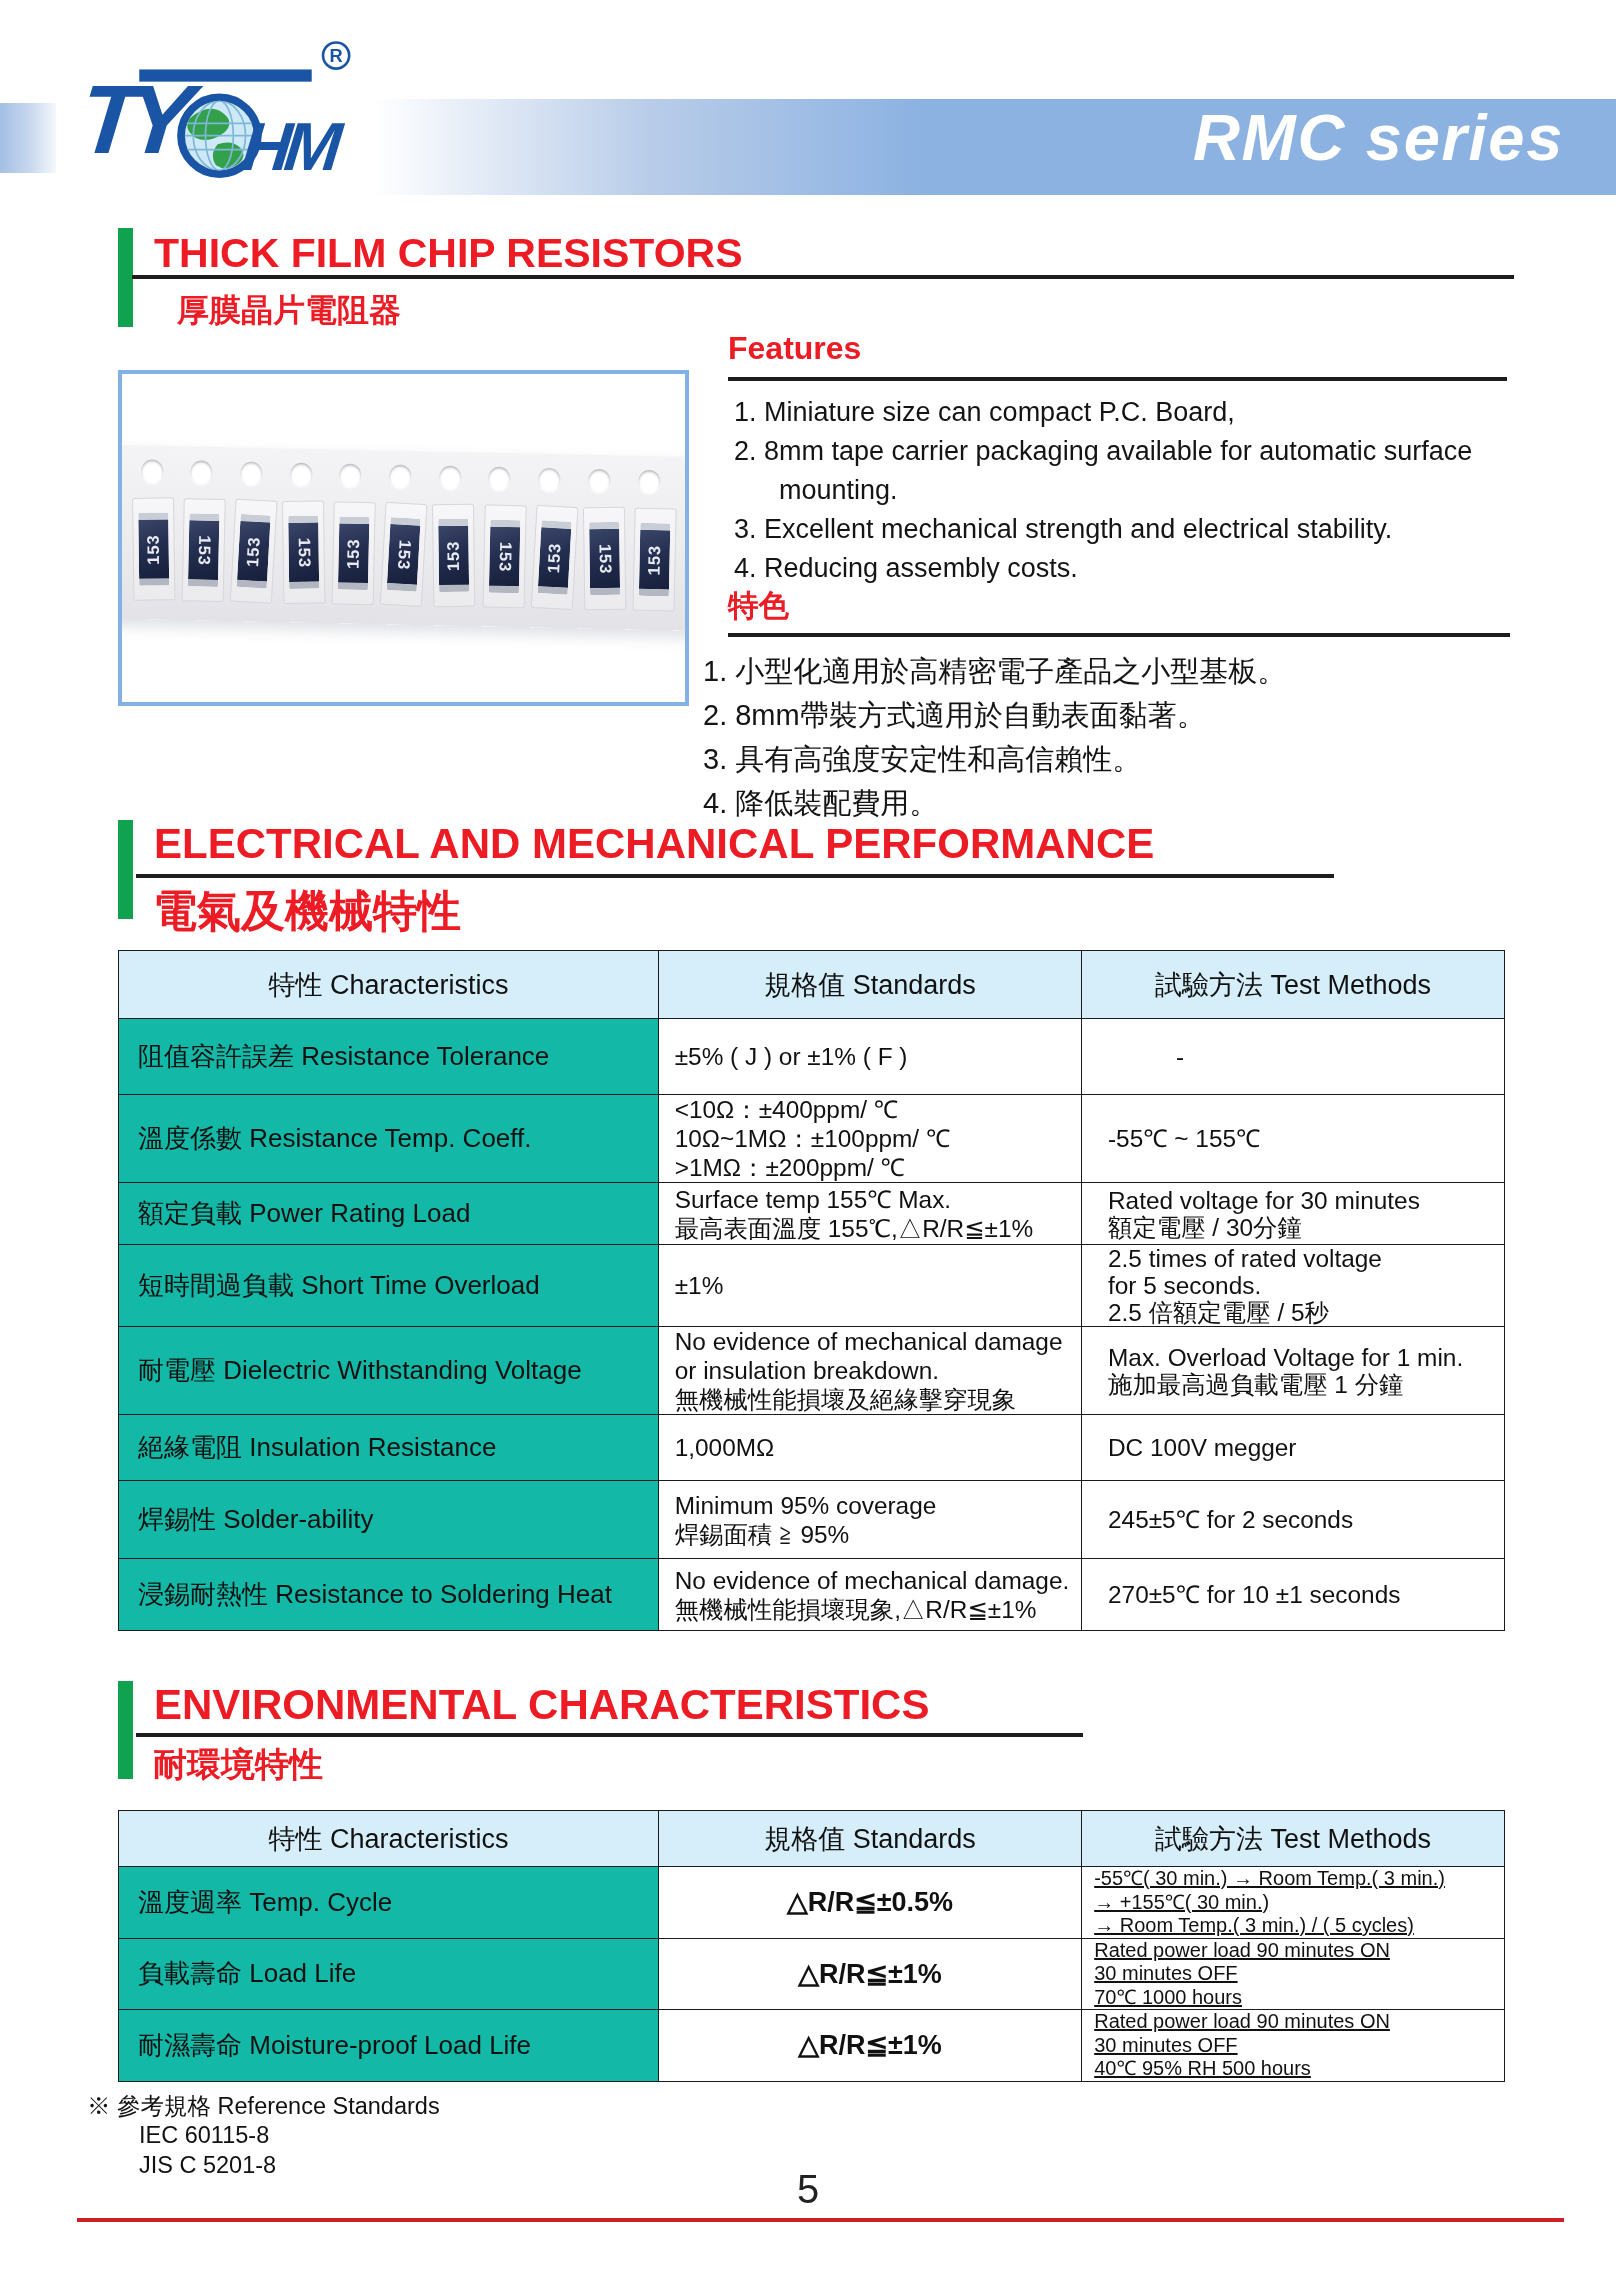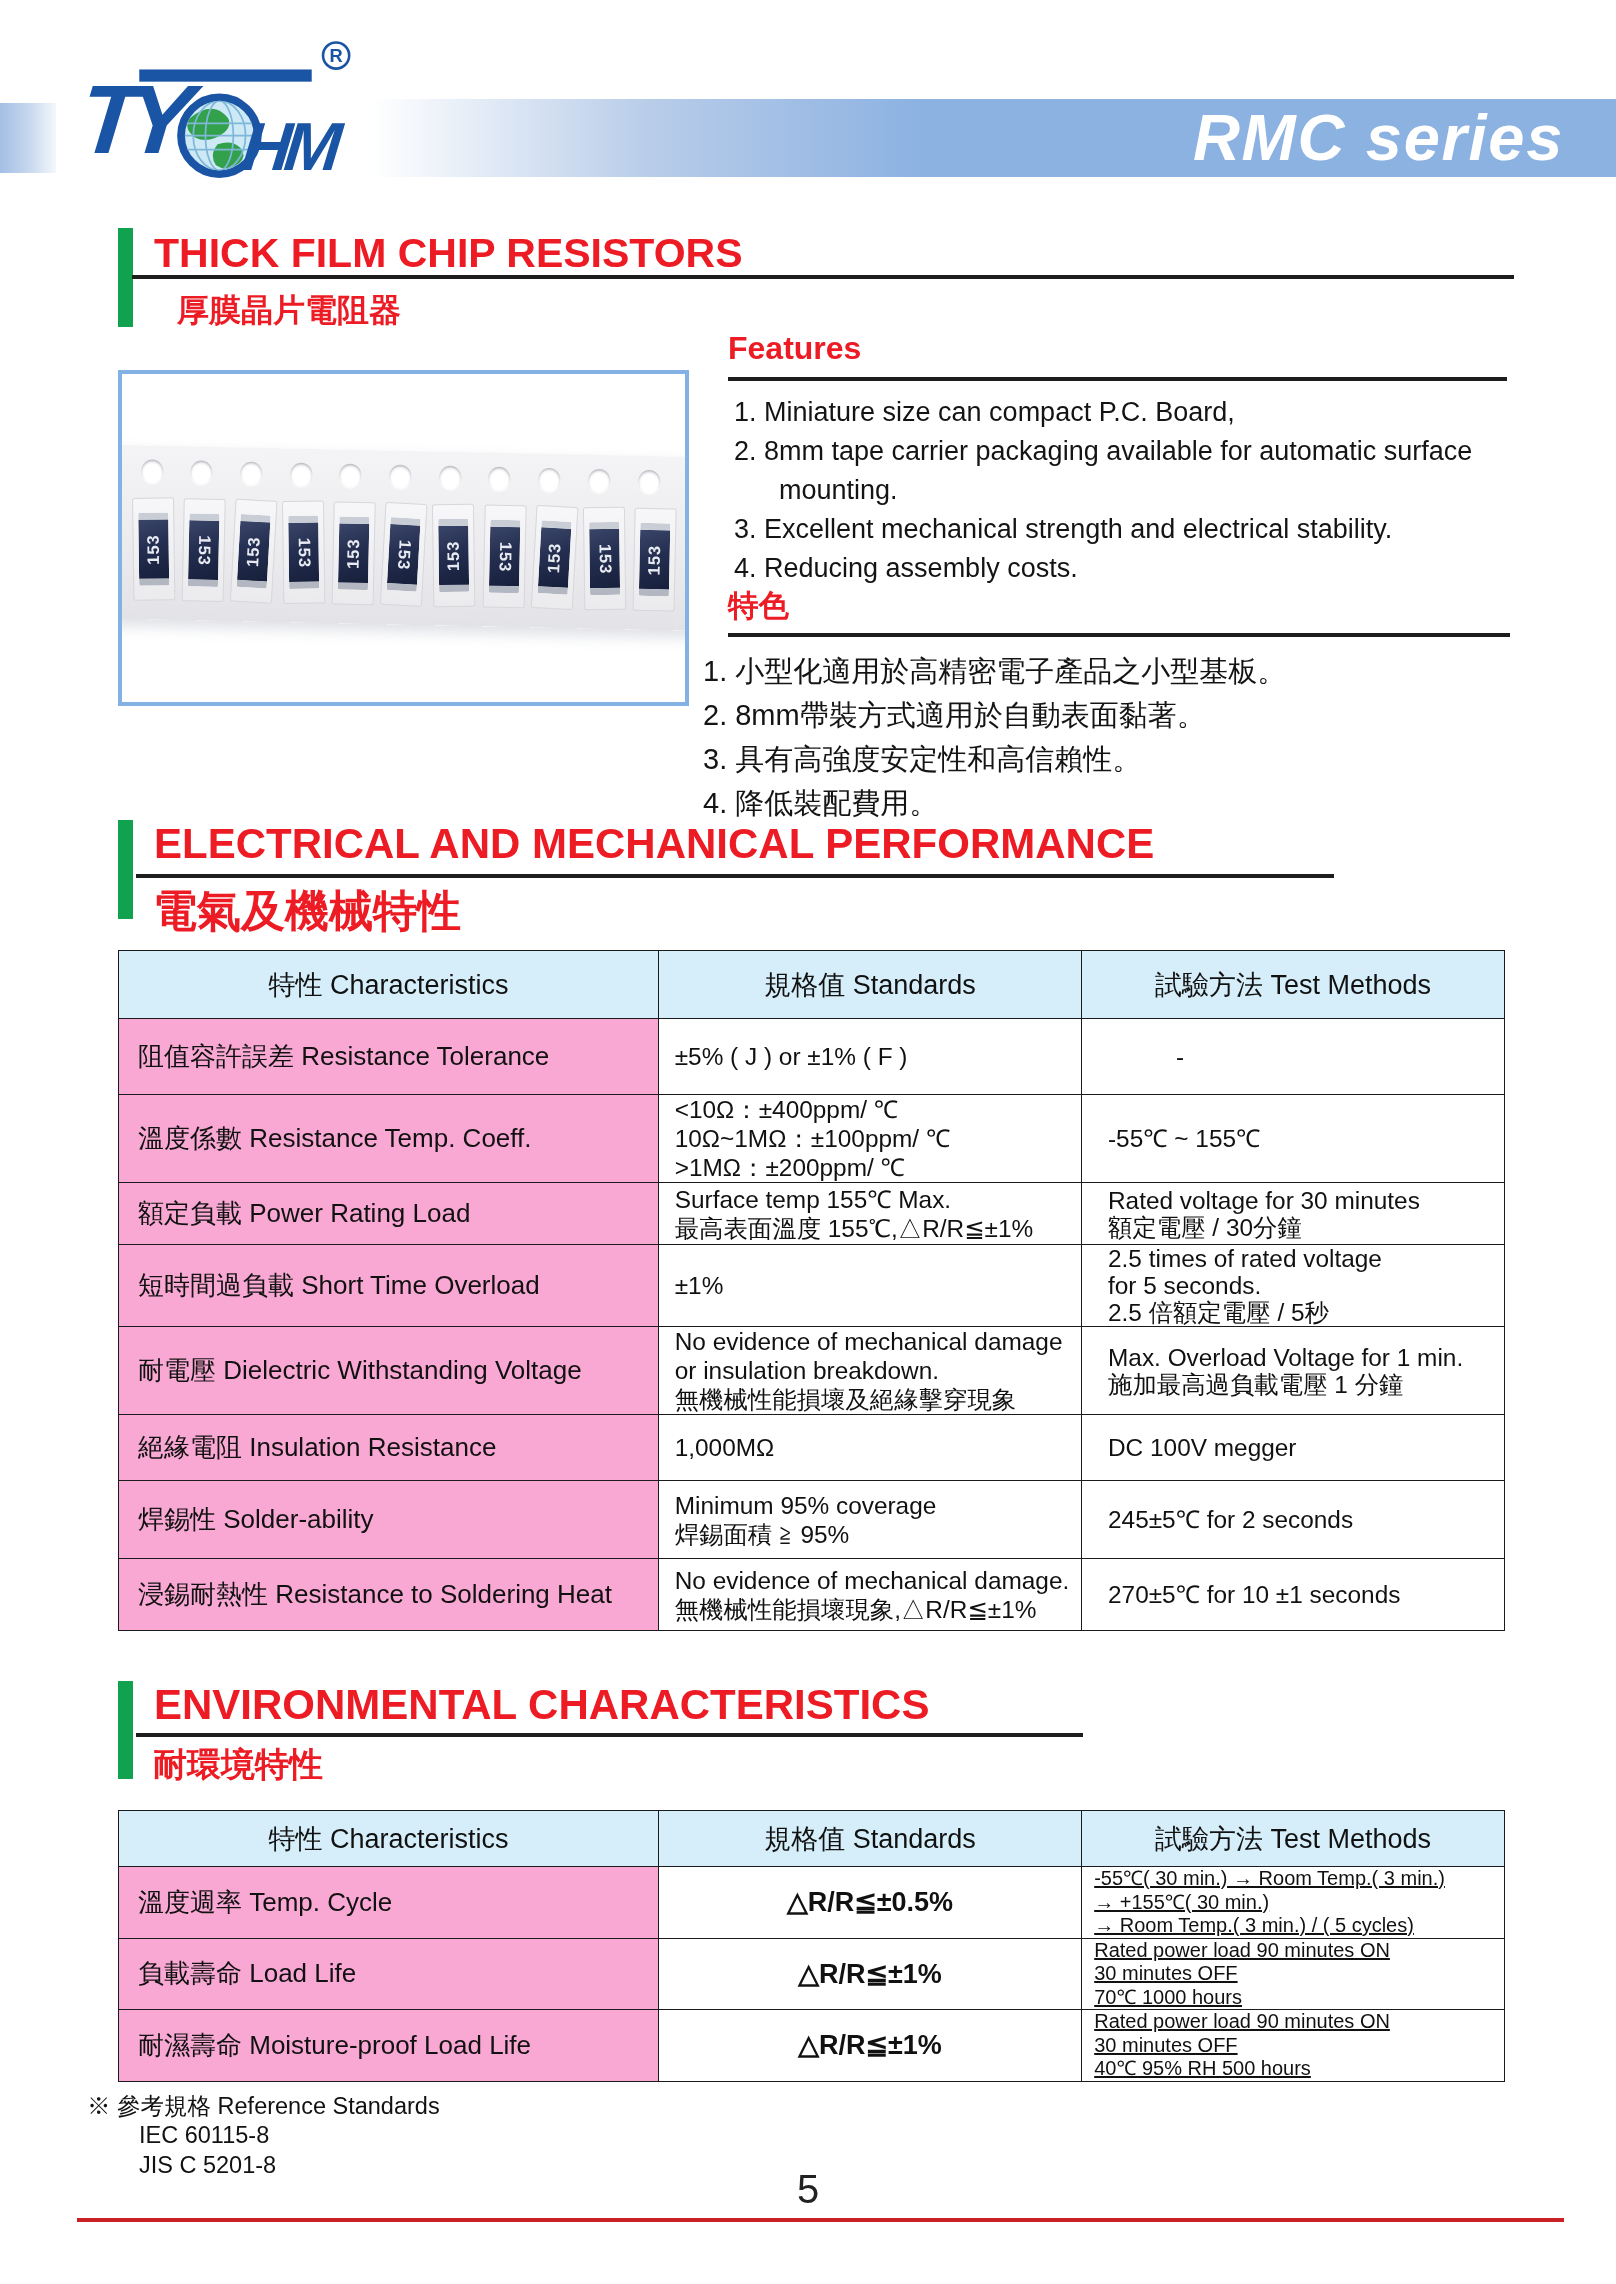--- a/index.html
+++ b/index.html
@@ -3,21 +3,21 @@
 <meta charset="utf-8">
 <style>
   * { margin:0; padding:0; box-sizing:border-box; }
   html,body { background:#ffffff; }
   .page {
     position:relative; width:1616px; height:2284px; background:#ffffff;
     font-family:"Liberation Sans", sans-serif; color:#151515; overflow:hidden;
   }
   
   .banner {
-    position:absolute; left:0; top:99px; width:1616px; height:78px;
+    position:absolute; left:0; top:99px; width:1616px; height:96px;
     background:linear-gradient(90deg,#ffffff 0%,#ffffff 23%,#b9cde9 40%,#8cb2e2 57%,#8cb2e2 100%);
   }
   .banner-title {
     position:absolute; right:52px; top:0; height:78px; line-height:77px;
     font-size:65px; font-weight:bold; font-style:italic; color:#ffffff; letter-spacing:1.7px;
     white-space:nowrap;
   }
   .left-grad {
     position:absolute; left:0; top:103px; width:56px; height:70px;
     background:linear-gradient(90deg,#a3bfe5 0%,#c9d9ef 55%,#f4f8fc 100%);
@@ -59,21 +59,21 @@
   
   .lines { white-space:pre-wrap; }
   .feat-en { position:absolute; left:734px; top:393px; font-size:27px; line-height:39px; color:#141414; }
   .feat-zh { position:absolute; left:703px; top:649px; font-size:29px; line-height:44px; color:#141414; }
   
   table { border-collapse:collapse; table-layout:fixed; position:absolute; left:118px; width:1386px; }
   th, td { border:1.7px solid #1b1b1b; vertical-align:middle; }
   th {
     background:#d5eef9; font-weight:normal; font-size:27px; text-align:center; color:#111;
   }
-  td.col-c { background:#f9a8d4; font-size:26px; padding-left:19px; color:#111; }
+  td.col-c { background:#14b8a6; font-size:26px; padding-left:19px; color:#111; }
   td.col-s, td.col-t { background:#ffffff; white-space:pre-line; color:#111; }
   #elec-table { top:950px; }
   #elec-table col.c1, #env-table col.c1 { width:540px; }
   #elec-table col.c2, #env-table col.c2 { width:423px; }
   #elec-table col.c3, #env-table col.c3 { width:423px; }
   #elec-table thead tr { height:68px; }
   #elec-table tbody tr:nth-child(1){height:76px;} #elec-table tbody tr:nth-child(2){height:86px;}
   #elec-table tbody tr:nth-child(3){height:62px;} #elec-table tbody tr:nth-child(4){height:82px;}
   #elec-table tbody tr:nth-child(5){height:83px;} #elec-table tbody tr:nth-child(6){height:66px;}
   #elec-table tbody tr:nth-child(7){height:78px;} #elec-table tbody tr:nth-child(8){height:72px;}

